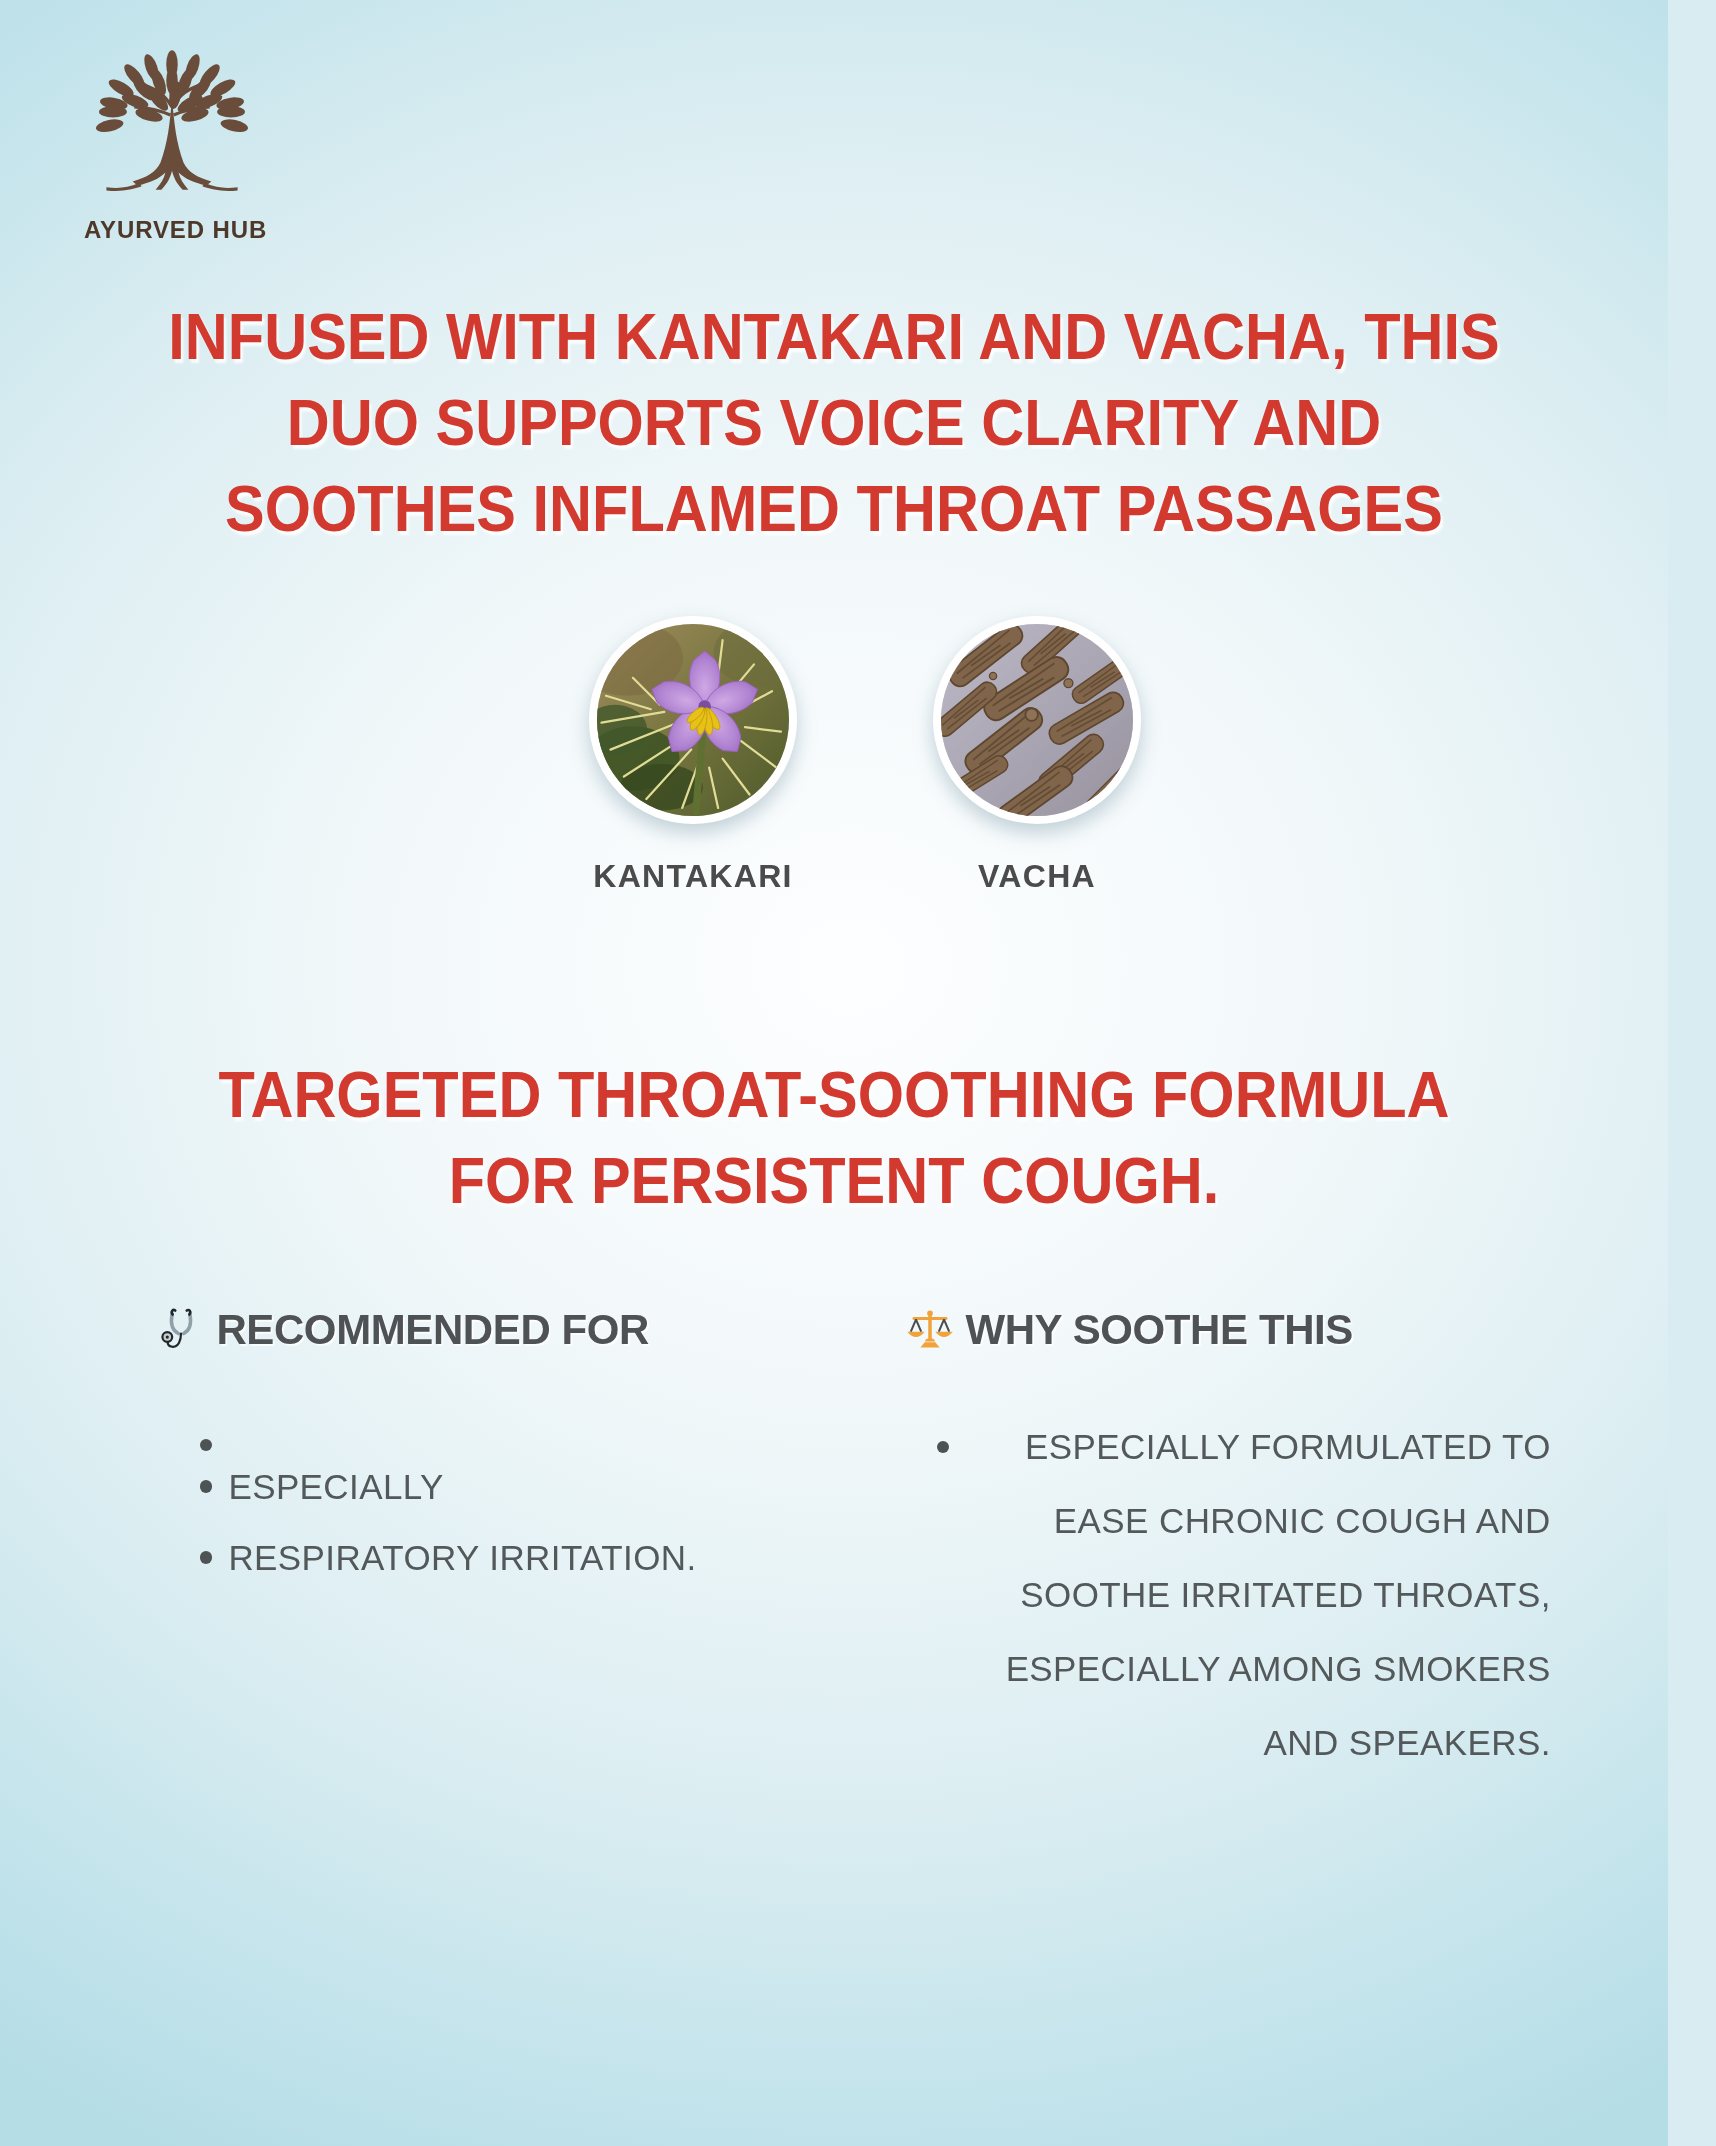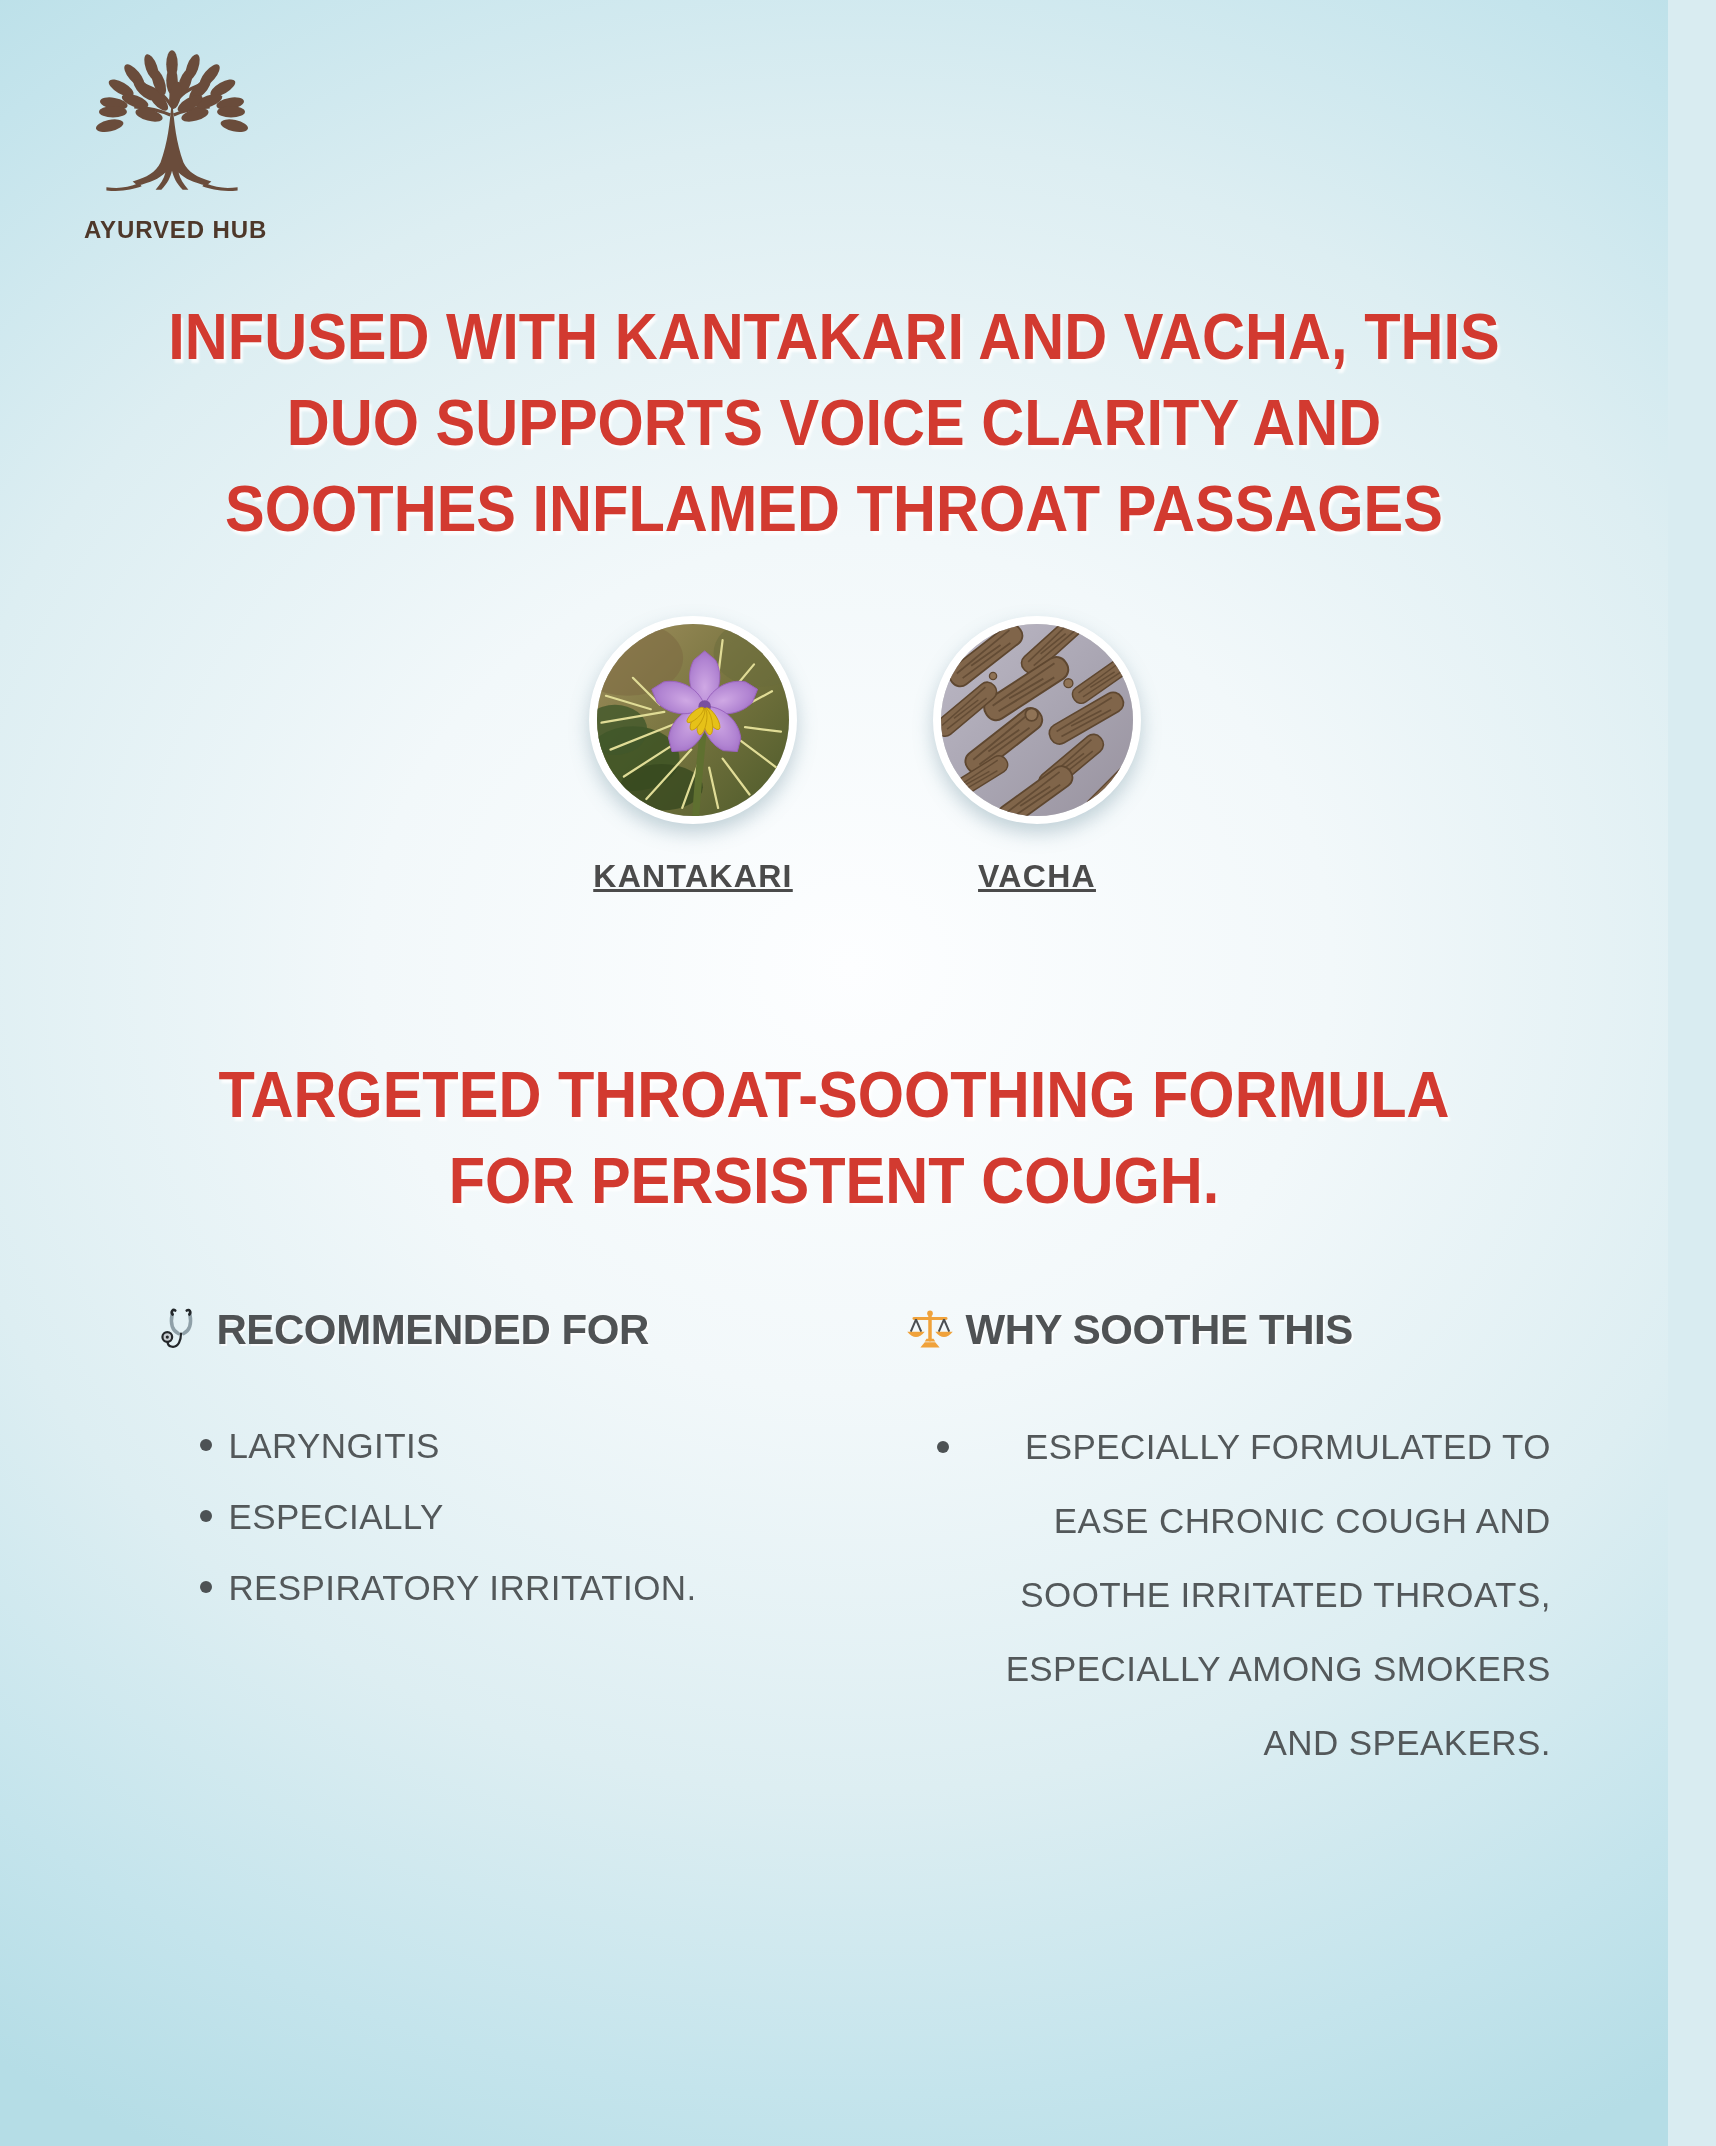--- a/index.html
+++ b/index.html
@@ -33,21 +33,21 @@
   .figure { position:absolute; top:616px; width:208px; text-align:center; }
   .fig-kantakari { left:589px; }
   .fig-vacha { left:933px; }
   .photo-circle {
     width:208px; height:208px; border-radius:50%;
     border:8px solid #ffffff; overflow:hidden; background:#ccc;
     box-shadow:0 8.8px 19.4px rgba(90,130,145,0.35);
   }
   .photo-circle svg { display:block; width:100%; height:100%; }
   .fig-label { margin-top:34px; font-size:32px; font-weight:700;
-               letter-spacing:1.3px; color:#4b4b4b;text-decoration:underline; }
+               letter-spacing:1.3px; color:#4b4b4b; }
 
   
   .col { position:absolute; top:1306px; }
   .col-left  { left:158px;  width:618px; }
   .col-right { left:907px; width:644px; }
   .col-header { display:flex; align-items:center; gap:12.4px; }
   .col-header svg { flex:0 0 auto; }
   .col-title { font-size:42px; font-weight:700; letter-spacing:-0.4px;
                color:#4f5254; text-shadow:1.8px 1.8px 0.9px rgba(255,255,255,0.8); }
 
@@ -225,21 +225,20 @@
         <path d="M35.5 8.5 C38 5 35 2 32.5 4" stroke="#23272a" stroke-width="3" stroke-linecap="round"></path>
         <path d="M26 30 C26 38 23 45 17 45 C10.5 45 9 38.5 13.5 36.5" stroke="#23272a" stroke-width="2.5" stroke-linecap="round"></path>
         <circle cx="10.5" cy="34" r="5.5" fill="#c7ccd0" stroke="#23272a" stroke-width="2.5"></circle>
         <circle cx="10.5" cy="34" r="1.8" fill="#23272a"></circle>
       </svg>
       <span class="col-title">RECOMMENDED FOR</span>
     </div>
     <ul class="bullet-list">
       <li class="bullet-row">
         <span class="dot"></span>
-        <span class="bullet-text">LARYNGITIS</span>
       </li>
       <li class="bullet-row">
         <span class="dot"></span>
         <span class="bullet-text">ESPECIALLY</span>
       </li>
       <li class="bullet-row">
         <span class="dot"></span>
         <span class="bullet-text">RESPIRATORY IRRITATION.</span>
       </li>
     </ul>

